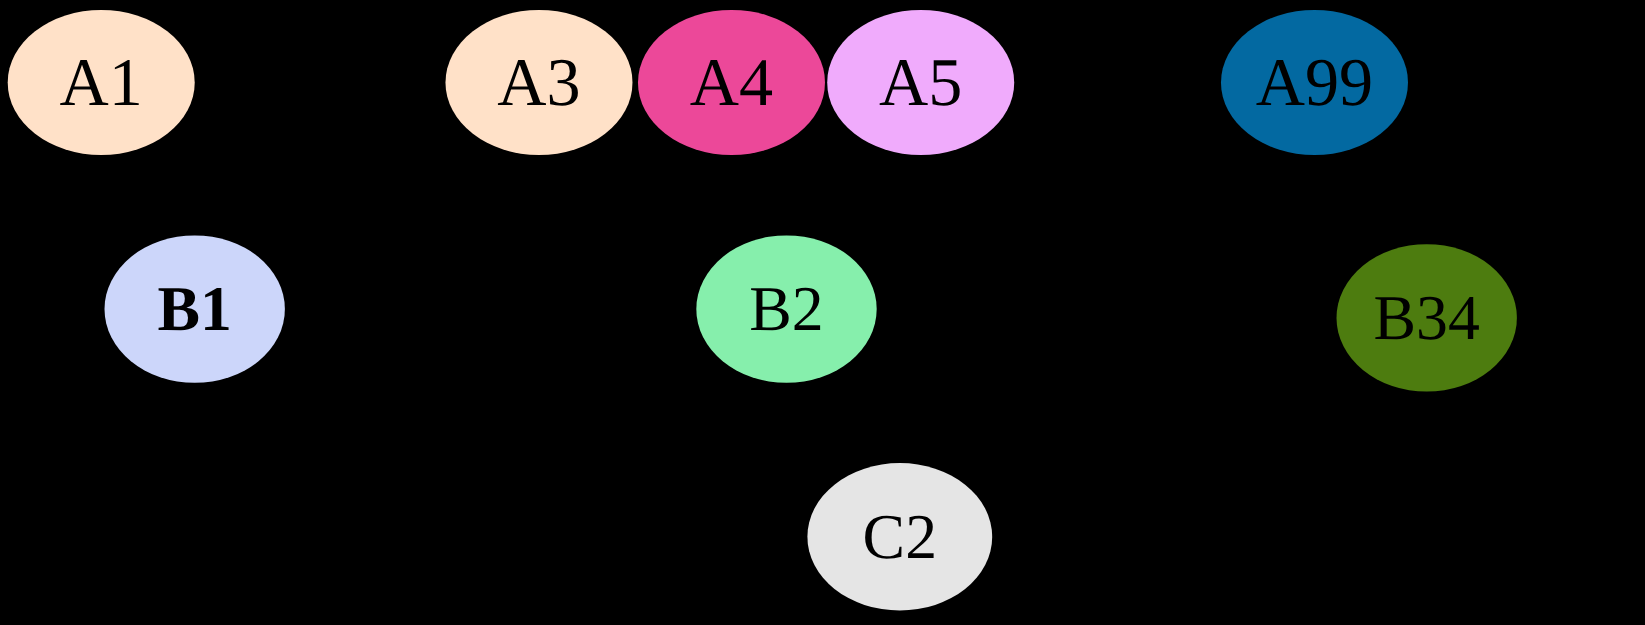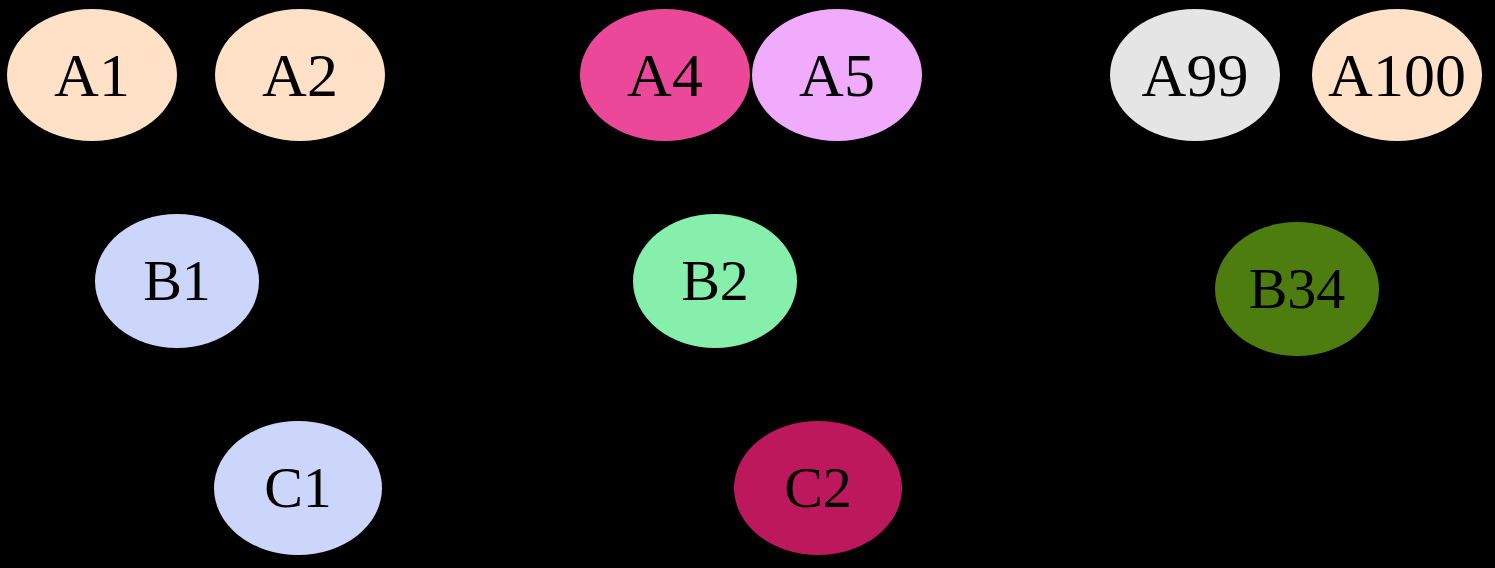--- a/index.html
+++ b/index.html
@@ -38,48 +38,42 @@
   .row-c .node-label { font-size: 58px; }
 </style>
 </head>
 <body>
 
 <div id="canvas" style="width: 1495px; height: 568px; background: rgb(0, 0, 0);">
     <div style="position: absolute; left: 0px; top: 0px; width: 100%; height: 100%;">
       <div class="node row-a" style="left: 7px; top: 9px; width: 170px; height: 132px; background: rgb(255, 225, 200);">
         <span class="node-label">A1</span>
       </div>
-      <div class="node row-a" style="left: 215px; top: 9px; width: 170px; height: 132px; background: rgb(255, 225, 200);">
-        <span class="node-label">A2</span>
+      <div class="node row-a" style="left: 405px; top: 9px; width: 170px; height: 132px; background: rgb(255, 225, 200);">
+        <span class="node-label">A3</span>
       </div>
       <div class="node row-a" style="left: 580px; top: 9px; width: 170px; height: 132px; background: #ec4899;">
         <span class="node-label">A4</span>
       </div>
       <div class="node row-a" style="left: 752px; top: 9px; width: 170px; height: 132px; background: #f0abfc;">
         <span class="node-label">A5</span>
       </div>
-      <div class="node row-a" style="left: 1110px; top: 9px; width: 170px; height: 132px; background: #e5e5e5;">
+      <div class="node row-a" style="left: 1110px; top: 9px; width: 170px; height: 132px; background: #0369a1;">
         <span class="node-label">A99</span>
-      </div>
-      <div class="node row-a" style="left: 1312px; top: 9px; width: 170px; height: 132px; background: rgb(255, 225, 200);">
-        <span class="node-label">A100</span>
       </div>
     </div>
     <div style="position: absolute; left: 0px; top: 0px; width: 100%; height: 100%;">
-      <div class="node row-b" style="left: 95px; top: 214px; width: 164px; height: 134px; background: rgb(204, 214, 250);">
+      <div class="node row-b" style="left: 95px; top: 214px; width: 164px; height: 134px; background: rgb(204, 214, 250); font-weight: bold;">
         <span class="node-label">B1</span>
       </div>
       <div class="node row-b" style="left: 633px; top: 214px; width: 164px; height: 134px; background: #86efac;">
         <span class="node-label">B2</span>
       </div>
       <div class="node row-b" style="left: 1215px; top: 222px; width: 164px; height: 134px; background: #4d7c0f;">
         <span class="node-label">B34</span>
       </div>
     </div>
     <div style="position: absolute; left: 0px; top: 0px; width: 100%; height: 100%;">
-      <div class="node row-c" style="left: 214px; top: 421px; width: 168px; height: 134px; background: rgb(204, 214, 250);">
-        <span class="node-label">C1</span>
-      </div>
-      <div class="node row-c" style="left: 734px; top: 421px; width: 168px; height: 134px; background: #be185d;">
+      <div class="node row-c" style="left: 734px; top: 421px; width: 168px; height: 134px; background: #e5e5e5;">
         <span class="node-label">C2</span>
       </div>
     </div>
   </div>
 
 </body></html>

